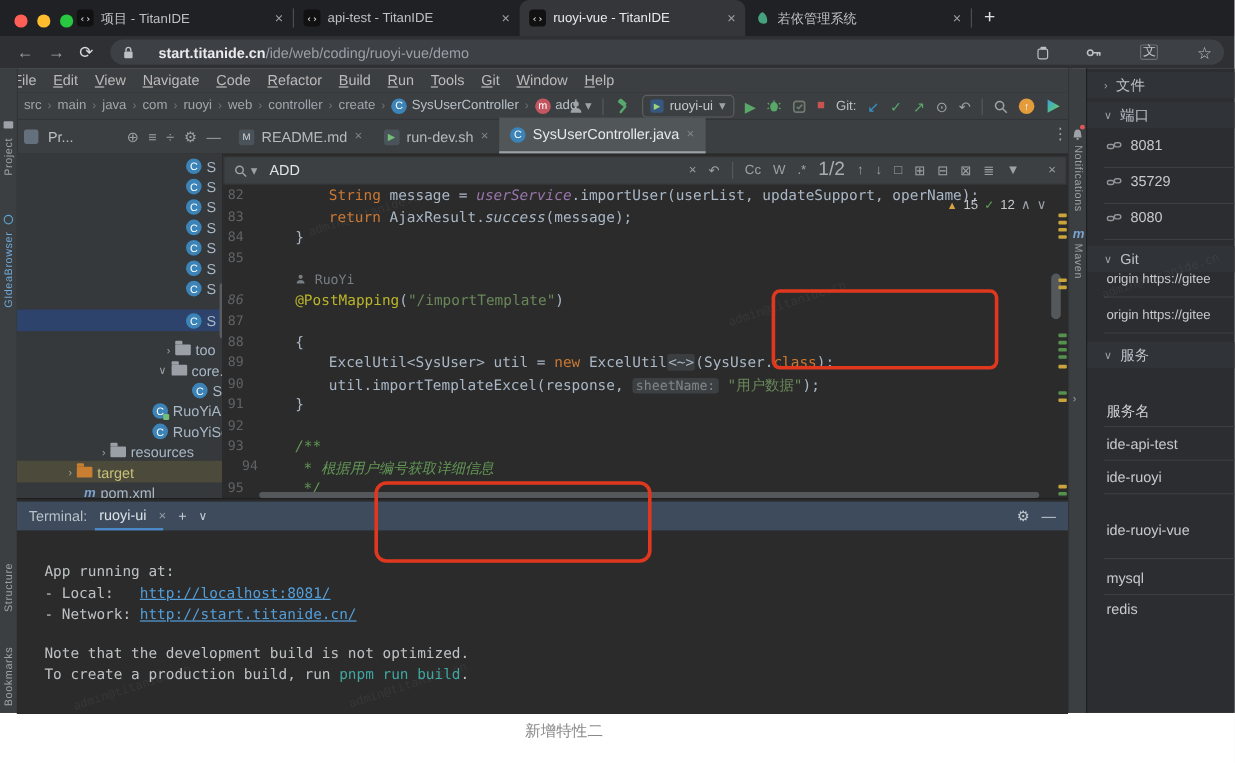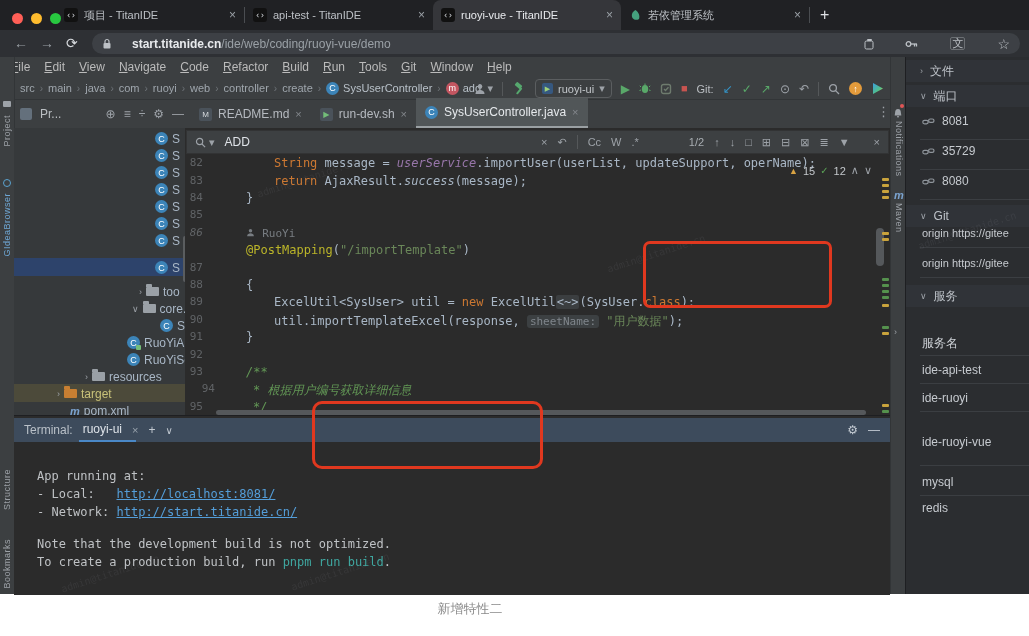--- a/index.html
+++ b/index.html
@@ -73,21 +73,21 @@
   .folder.orange{background:#c87f32;}
   .chev{color:#9da2a8;font-size:9px;}
   .mvn{color:#7ba3d0;font-style:italic;font-weight:bold;font-size:11px;}
   .appbadge{position:absolute;width:5px;height:5px;background:#73bd79;border-radius:1px;margin-left:9px;margin-top:9px;}
   
   .editor{left:185px;top:128px;width:705px;height:287px;background:#2b2b2b;overflow:hidden;}
   .findbar{position:absolute;left:1px;top:2px;width:703px;height:24px;background:#3d4042;border:1px solid #323334;
            box-sizing:border-box;display:flex;align-items:center;gap:10px;padding:0 8px;z-index:5;}
   .findbar .q{color:#dfe3e8;font-size:12px;}
   .gray{color:#7d848b;}
-  .findbar .cnt{color:#a8adb2;font-size:11px;margin-left:40px;}
+  .findbar .cnt{color:#a8adb2;font-size:16px;}
   .fico{font-size:11px;color:#9da2a8;}
   .gut{position:absolute;left:0;width:18px;text-align:right;color:#606366;font-size:11px;}
   .cl{position:absolute;font-size:12px;white-space:pre;color:#a9b7c6;}
   .kw{color:#cc7832;}
   .str{color:#6a8759;}
   .ann{color:#bbb529;}
   .meth{color:#ffc66b;}
   .fld{color:#9876aa;font-style:italic;}
   .cmt{color:#629755;font-style:italic;}
   .hintchip{background:#3c4042;color:#7f858b;border-radius:3px;padding:0 3px;font-size:11px;}
@@ -396,21 +396,21 @@
     <div style="position:absolute;left:169px;top:108px;width:4px;height:46px;background:#5a5d5f;border-radius:2px;"></div>
   </div>
 
   <div class="abs editor">
 
     <div class="gut mono" style="top:12px;">81</div>
     <div class="gut mono" style="top:28px;">82</div>
     <div class="gut mono" style="top:46px;">83</div>
     <div class="gut mono" style="top:63px;">84</div>
     <div class="gut mono" style="top:80px;">85</div>
-    <div class="gut mono" style="top:98px;font-style:italic;">86</div>
+    <div class="gut mono" style="top:115px;font-style:italic;">86</div>
     <div class="gut mono" style="top:133px;">87</div>
     <div class="gut mono" style="top:150px;">88</div>
     <div class="gut mono" style="top:167px;">89</div>
     <div class="gut mono" style="top:185px;">90</div>
     <div class="gut mono" style="top:202px;">91</div>
     <div class="gut mono" style="top:220px;">92</div>
     <div class="gut mono" style="top:237px;">93</div>
     <div class="gut mono" style="top:254px;margin-left:12px;">94</div>
     <div class="gut mono" style="top:272px;">95</div>
 

